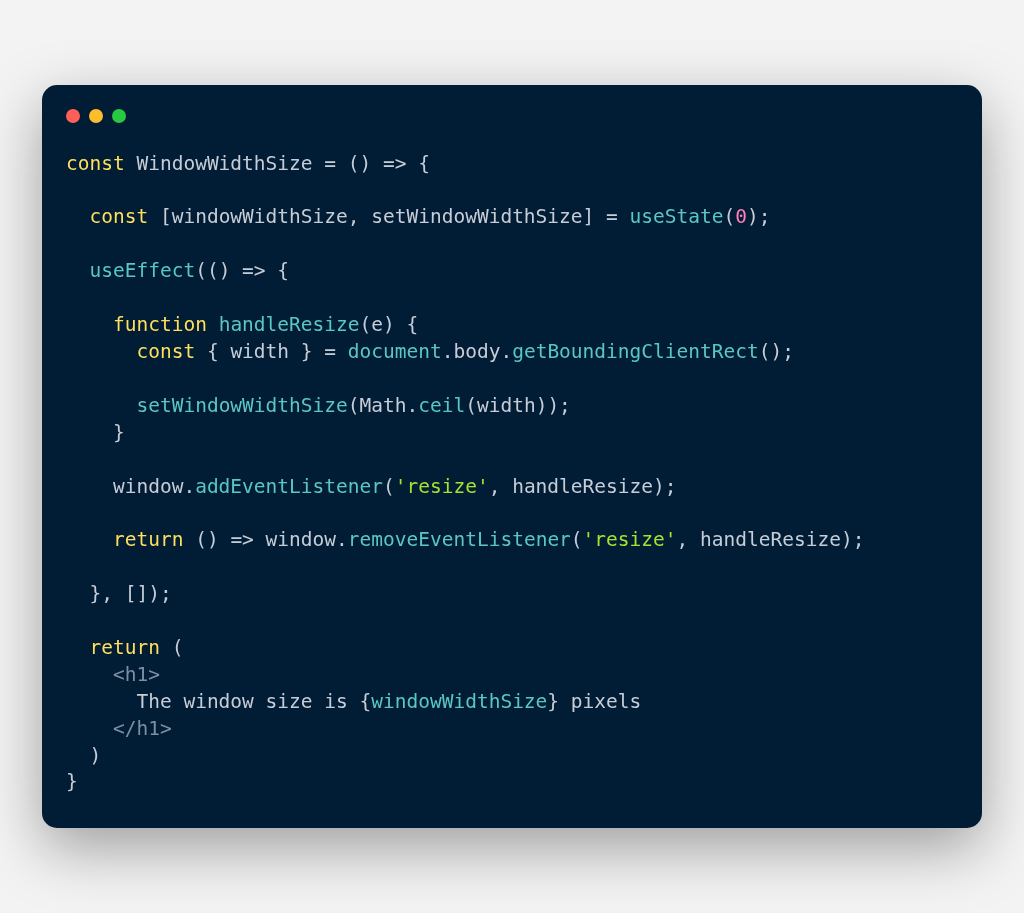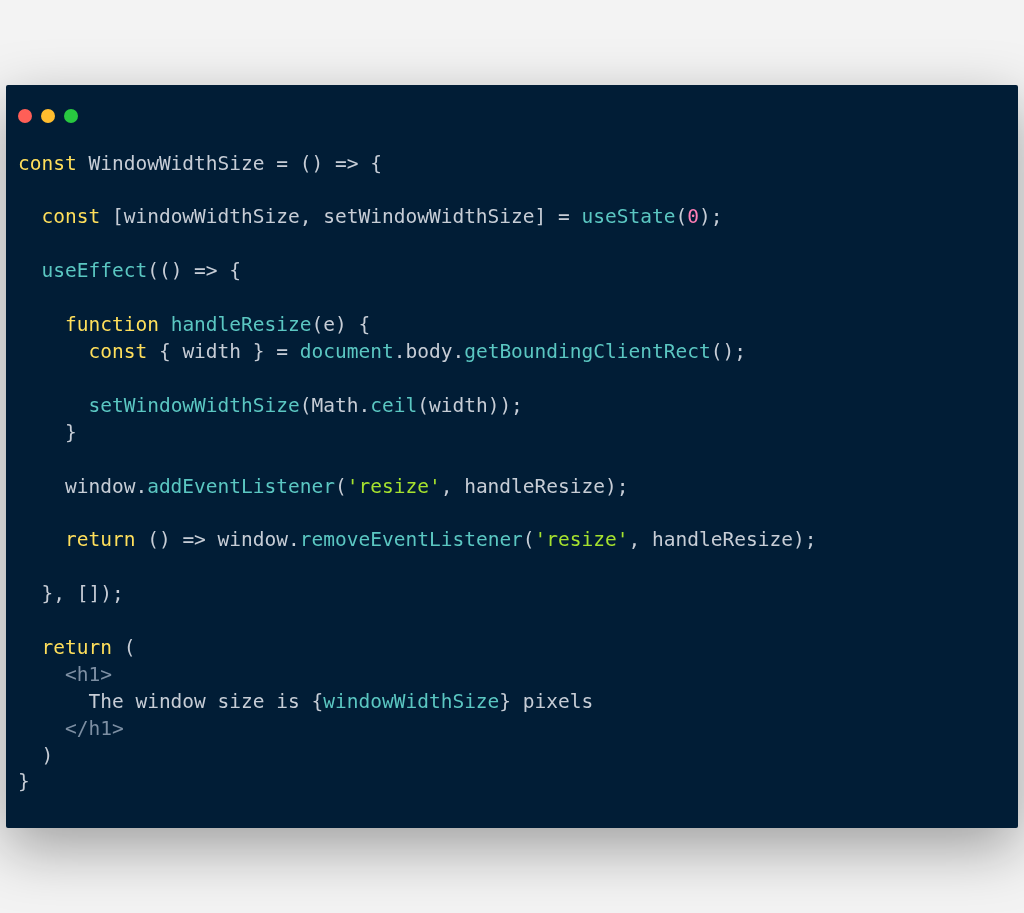--- a/index.html
+++ b/index.html
@@ -12,25 +12,25 @@
       width: 1024px;
       height: 913px;
       background: #f3f3f3;
       display: flex;
       align-items: center;
       justify-content: center;
       font-family: 'SF Mono', 'Monaco', 'Menlo', 'Consolas', 'DejaVu Sans Mono', monospace;
     }
 
     .window {
-      width: 1012px;
+      width: 940px;
       background: #011d36;
-      border-radius: 2px;
+      border-radius: 15px;
       box-shadow: 0 20px 60px rgba(0, 0, 0, 0.35);
-      padding: 24px 28px 32px 12px;
+      padding: 24px 28px 32px 24px;
     }
 
     .window-controls {
       display: flex;
       gap: 9px;
       margin-bottom: 28px;
     }
 
     .window-control {
       width: 14px;

